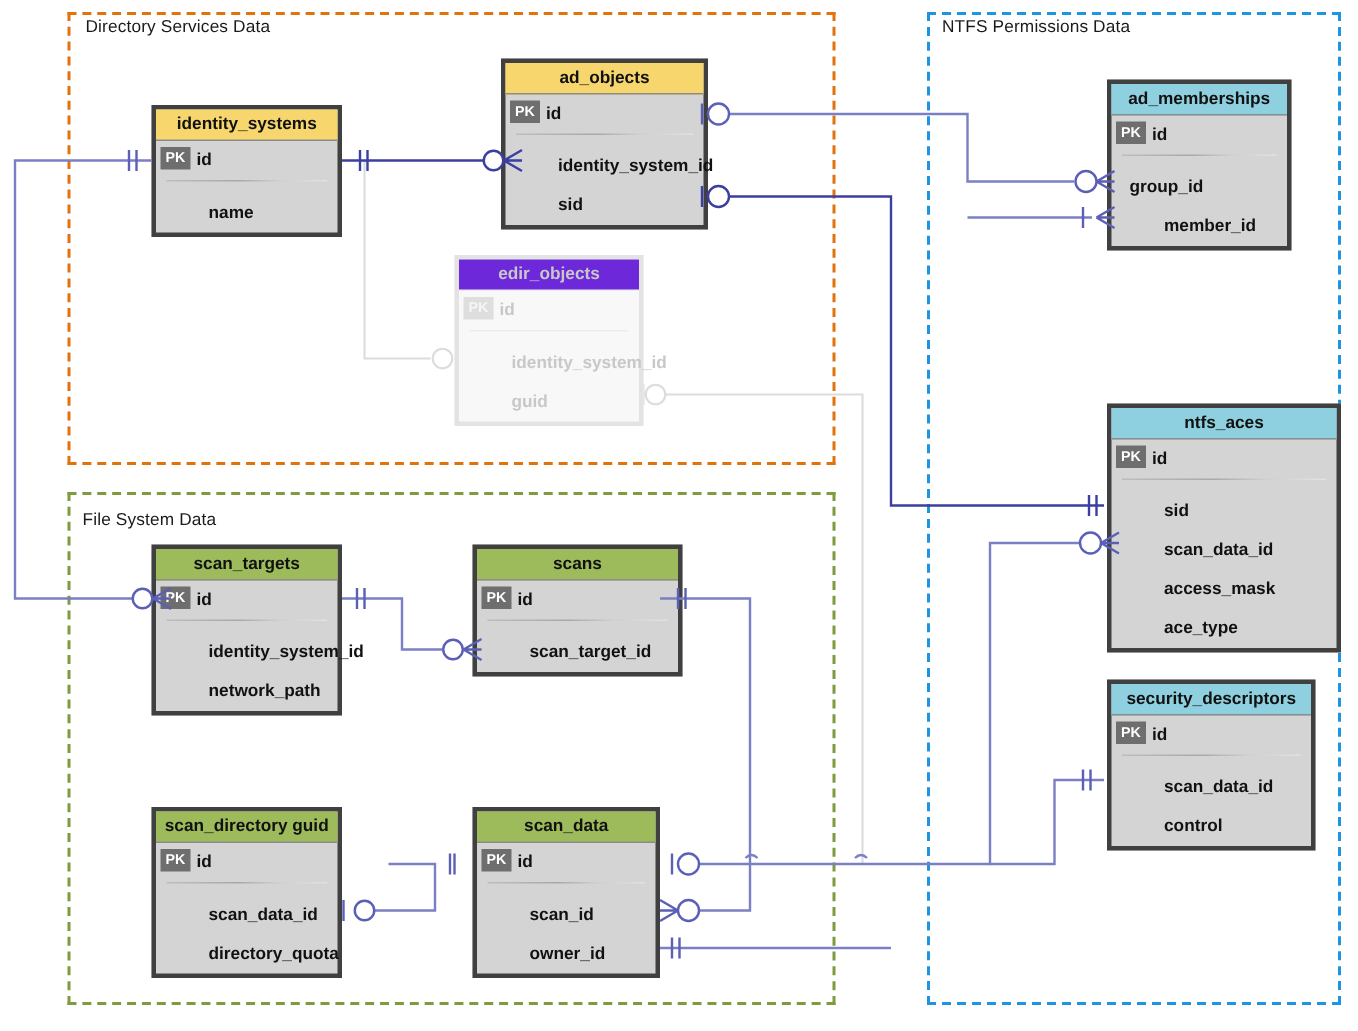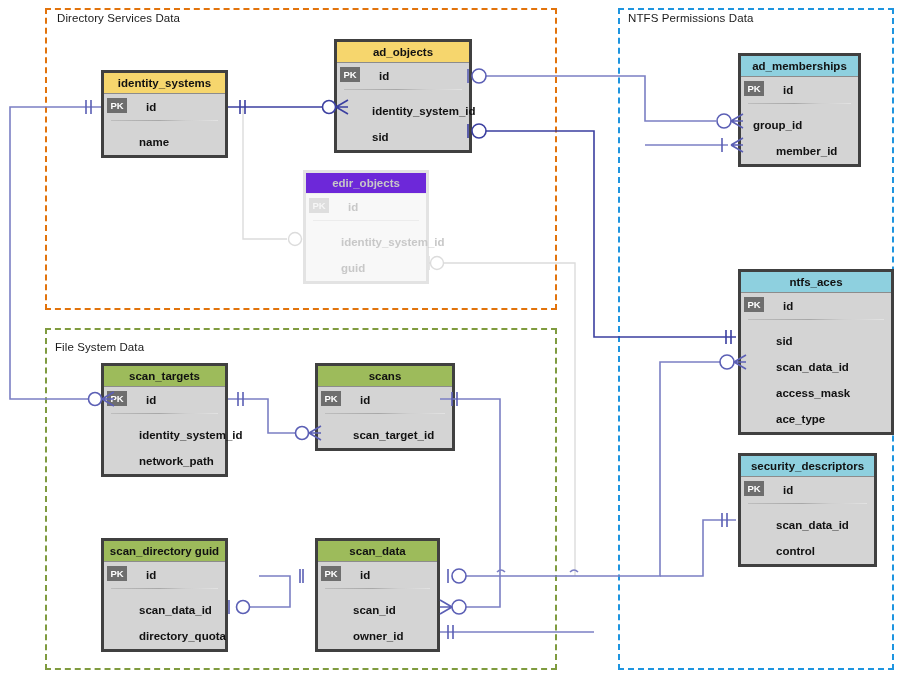--- a/index.html
+++ b/index.html
@@ -65,21 +65,21 @@
     position: relative;
     height: 26px;
     line-height: 26px;
     font-size: 11.5px;
     font-weight: bold;
     color: #111111;
     padding-left: 35px;
     box-sizing: border-box;
     white-space: nowrap;
   }
-  .field.pk-row { padding-left: 42px; }
+  .field.pk-row { padding-left: 27px; }
   .pk-badge {
     position: absolute;
     left: 3px;
     top: 4px;
     width: 20px;
     height: 15px;
     line-height: 15px;
     text-align: center;
     font-size: 9.5px;
     font-weight: bold;

